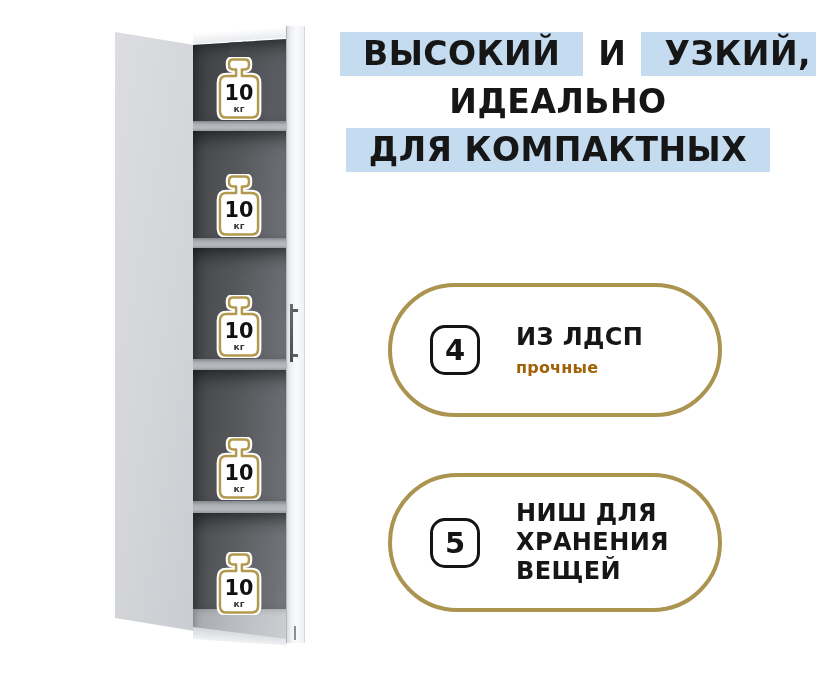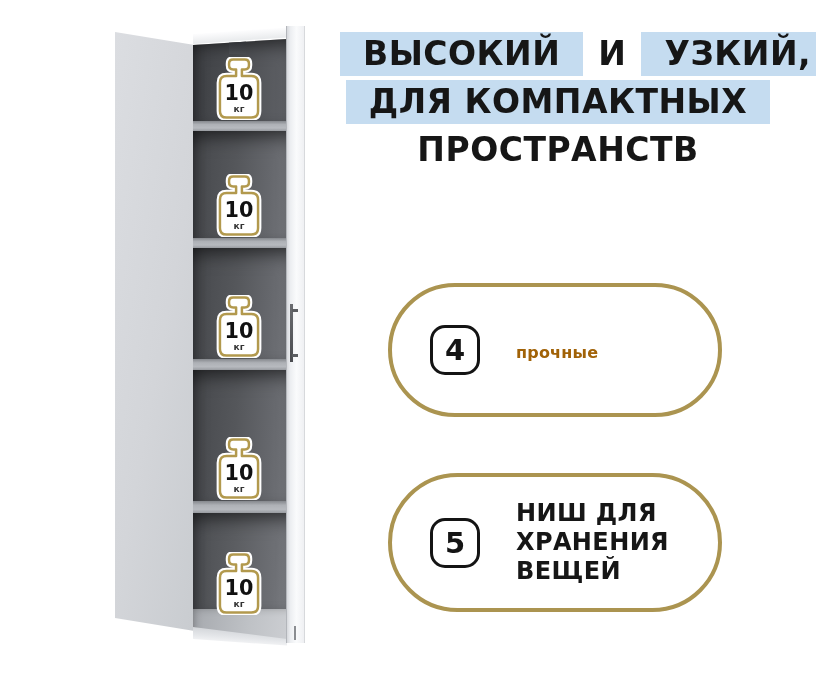--- a/index.html
+++ b/index.html
@@ -187,30 +187,31 @@
     <div class="door-hinge-bottom"></div>
   </div>
 
   <div class="headline">
     <div class="line">
       <span class="hl">ВЫСОКИЙ</span>
       <span class="plain">И</span>
       <span class="hl">УЗКИЙ,</span>
     </div>
     <div class="line">
+      <span class="plain">ИДЕАЛЬНО</span>
+    </div>
+    <div class="line">
       <span class="hl">ДЛЯ КОМПАКТНЫХ</span>
-    </div>
-    <div class="line">
-      <span class="plain">ПРОСТРАНСТВ</span>
     </div>
   </div>
 
   <div class="feature feature-1">
     <div class="num-box">4</div>
     <div class="feature-text">
+      <div class="feature-title">ИЗ ЛДСП</div>
       <div class="feature-sub">
         <div>прочные</div>
       </div>
     </div>
   </div>
 
   <div class="feature feature-2">
     <div class="num-box">5</div>
     <div class="feature-text">
       <div class="feature-title">НИШ ДЛЯ</div>

